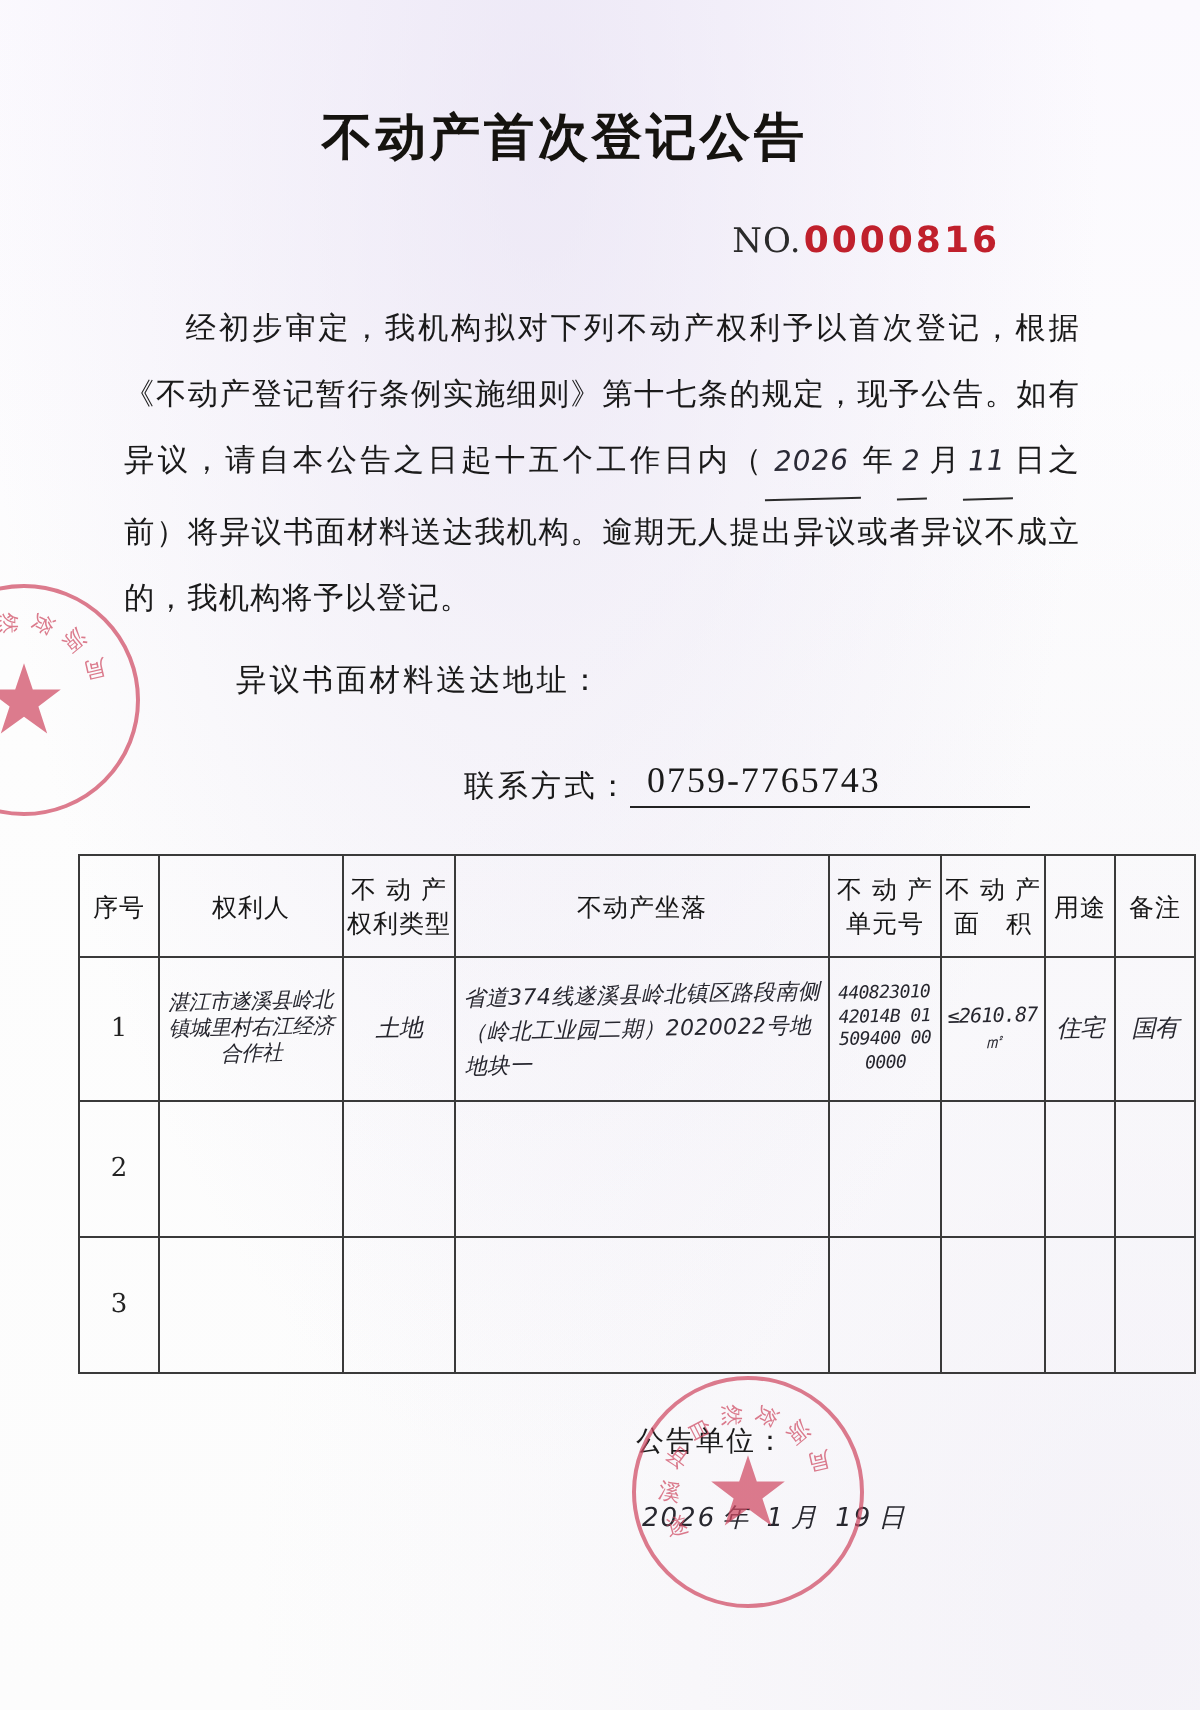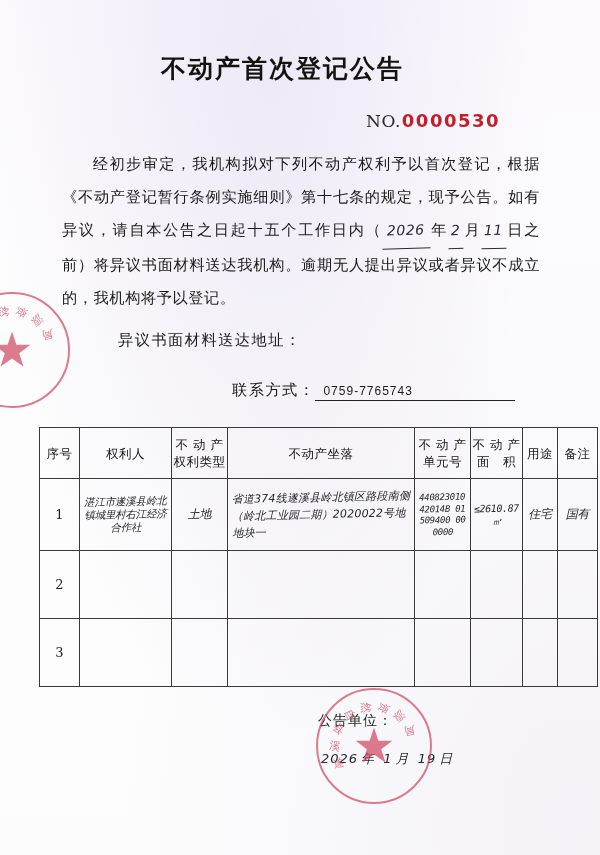--- a/index.html
+++ b/index.html
@@ -103,22 +103,22 @@
     display: flex;
     align-items: flex-end;
   }
   .field-label { white-space: nowrap; }
   .field-value {
     border-bottom: 1px solid #222;
     padding: 0 6px 2px 8px;
     letter-spacing: 2px;
   }
   .field-value.mono {
-    font-family: Liberation Sans, sans-serif;
-    font-size: 12px;
+    font-family: Liberation Serif, serif;
+    font-size: 18px;
     letter-spacing: 1px;
   }
   #addr-line { top: 330px; left: 118px; justify-content: space-between; }
   #addr-line .field-value { min-width: 196px; }
   #phone-line { top: 380px; left: 232px; }
   #phone-line .field-value { min-width: 186px; }
 
   
   .tbl-wrap {
     position: absolute;
@@ -268,21 +268,21 @@
 </head>
 <body>
 
 <div class="page">
   <div class="scan-tint"></div>
 
   <div class="doc-title">不动产首次登记公告</div>
 
   <div class="no-line">
     <span>NO.</span>
-    <span class="no-value">0000530</span>
+    <span class="no-value">0000816</span>
   </div>
 
   <div class="body-text">
     <span class="indent"></span><span>经初步审定，我机构拟对下列不动产权利予以首次登记，根据《不动产登记暂行条例实施细则》第十七条的规定，现予公告。如有异议，请自本公告之日起十五个工作日内（</span><span class="hw">2026</span><span>年</span><span class="hw narrow">2</span><span>月</span><span class="hw narrow">11</span><span>日之前）</span><span>将异议书面材料送达我机构。逾期无人提出异议或者异议不成立的，我机构将予以登记。</span>
   </div>
 
   <div class="field-line" id="addr-line">
     <span class="field-label">异议书面材料送达地址：</span>
   </div>
 

